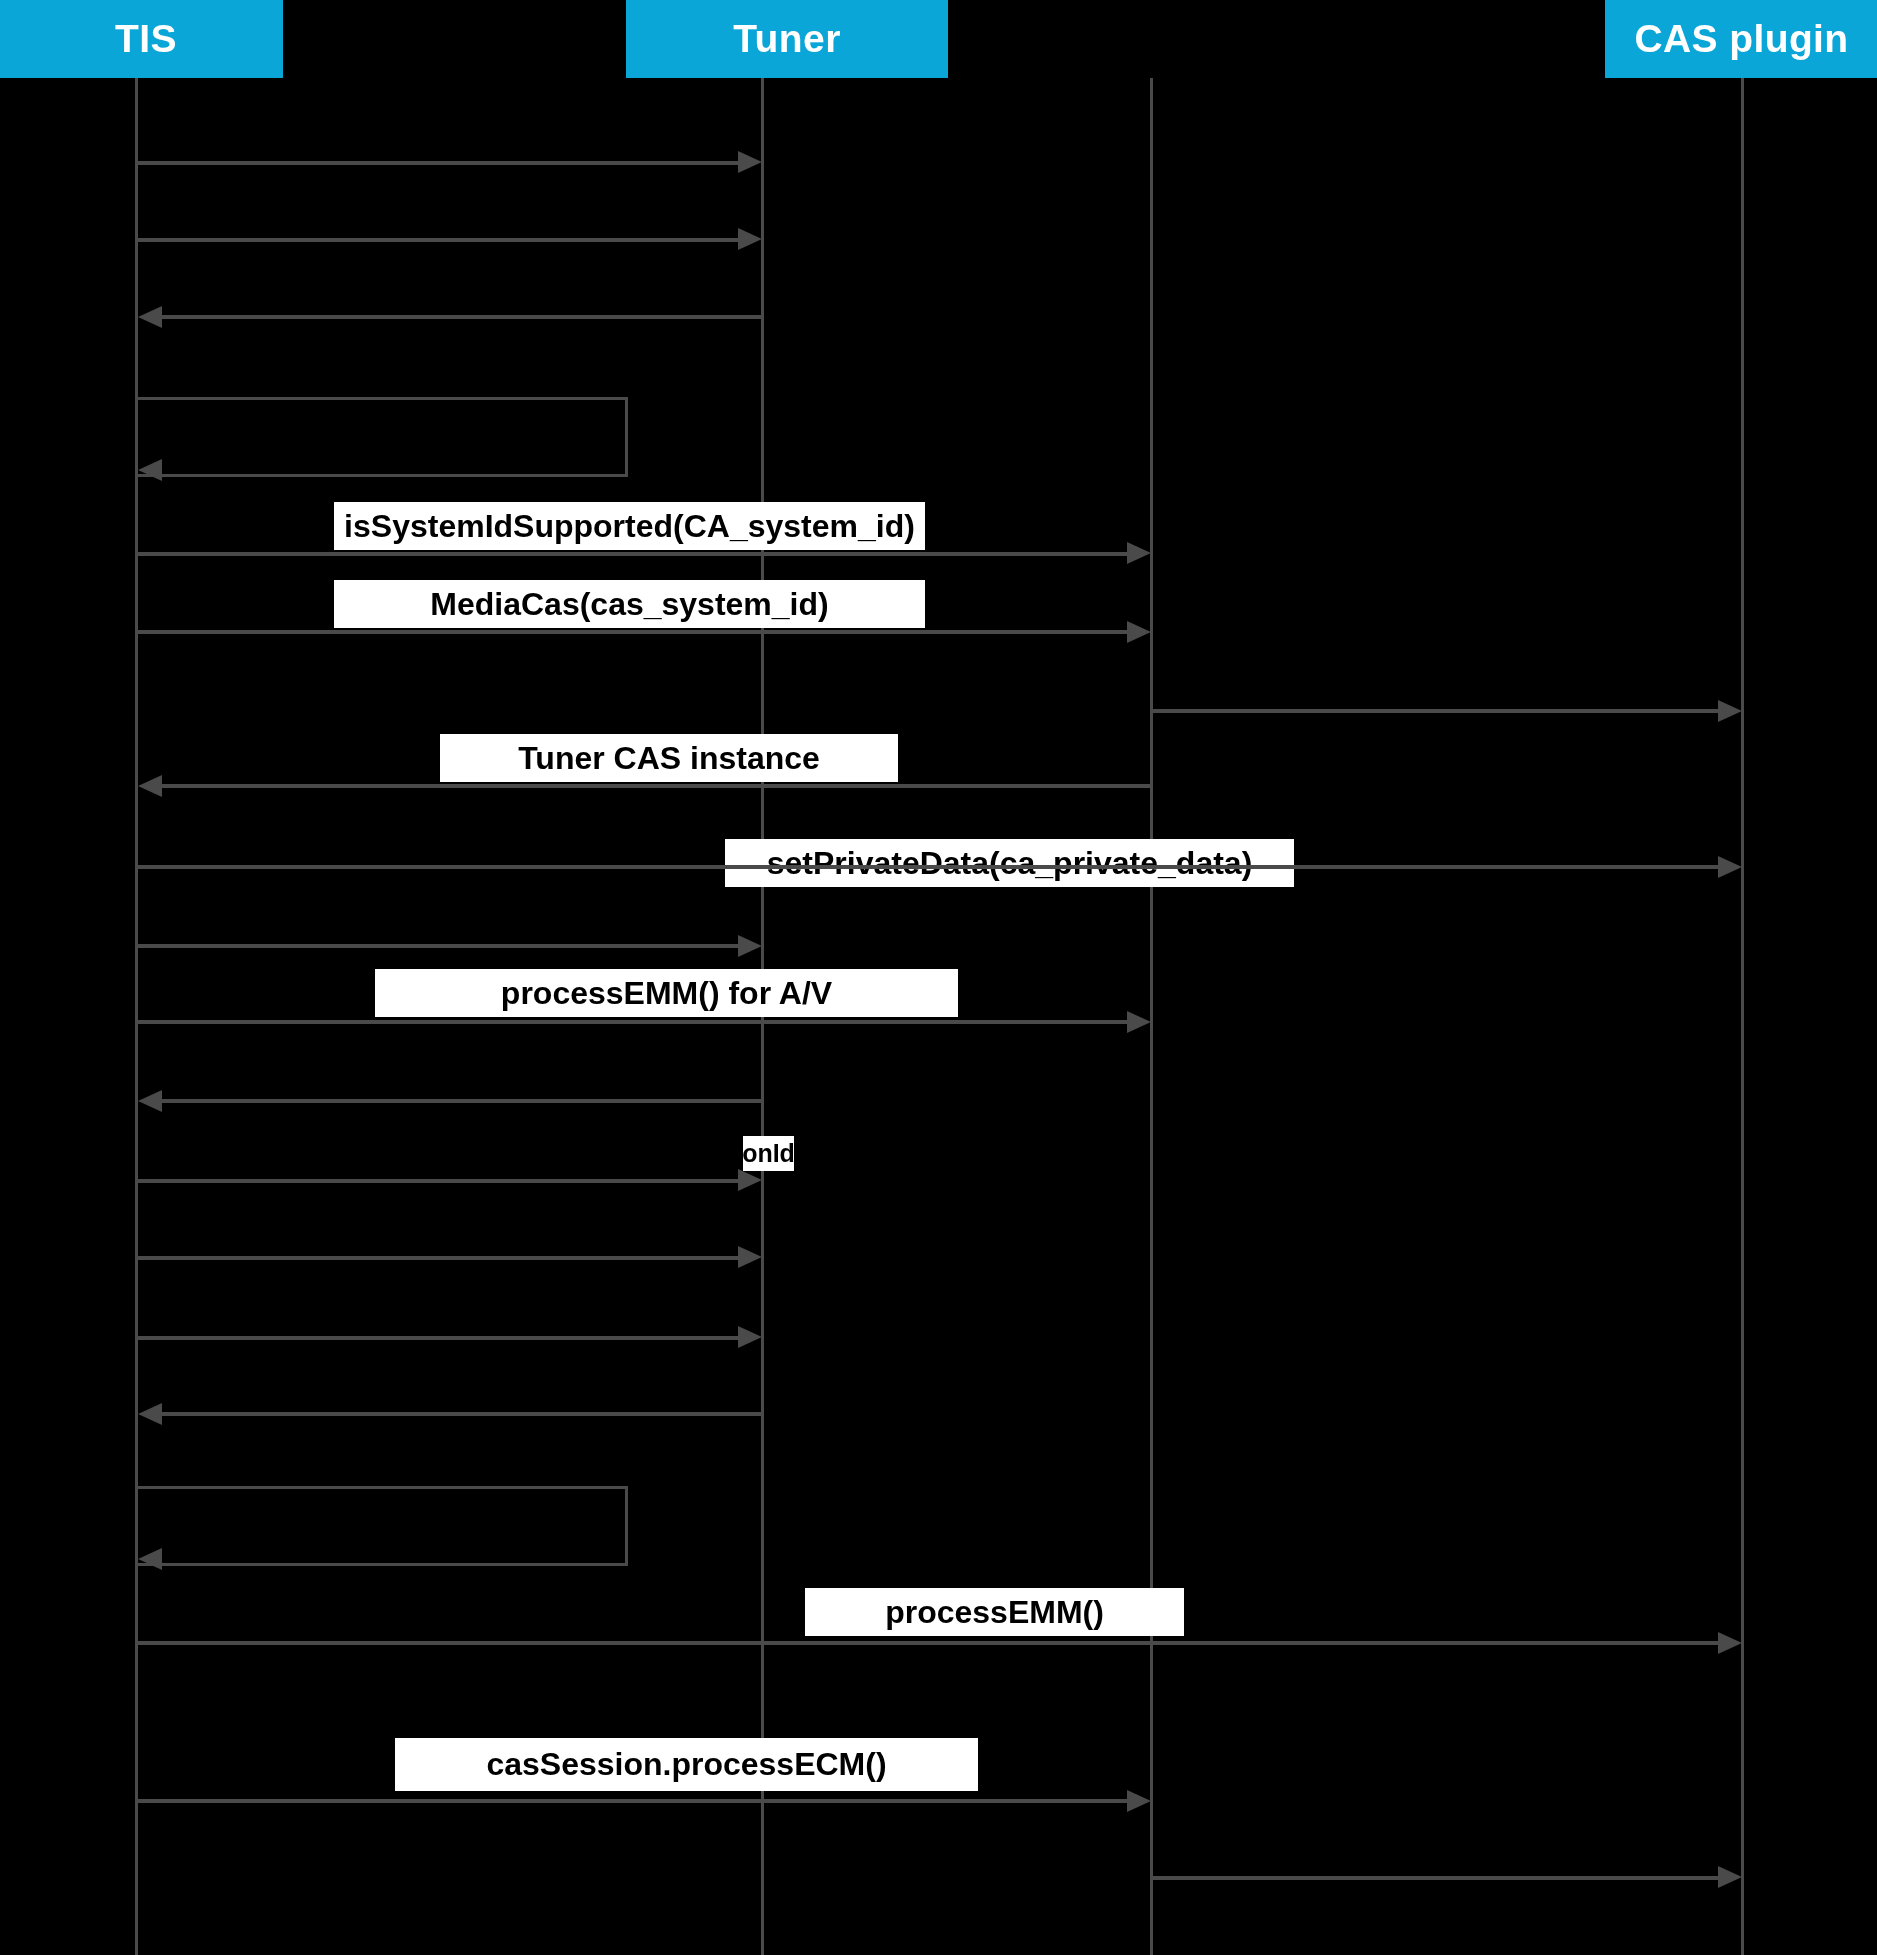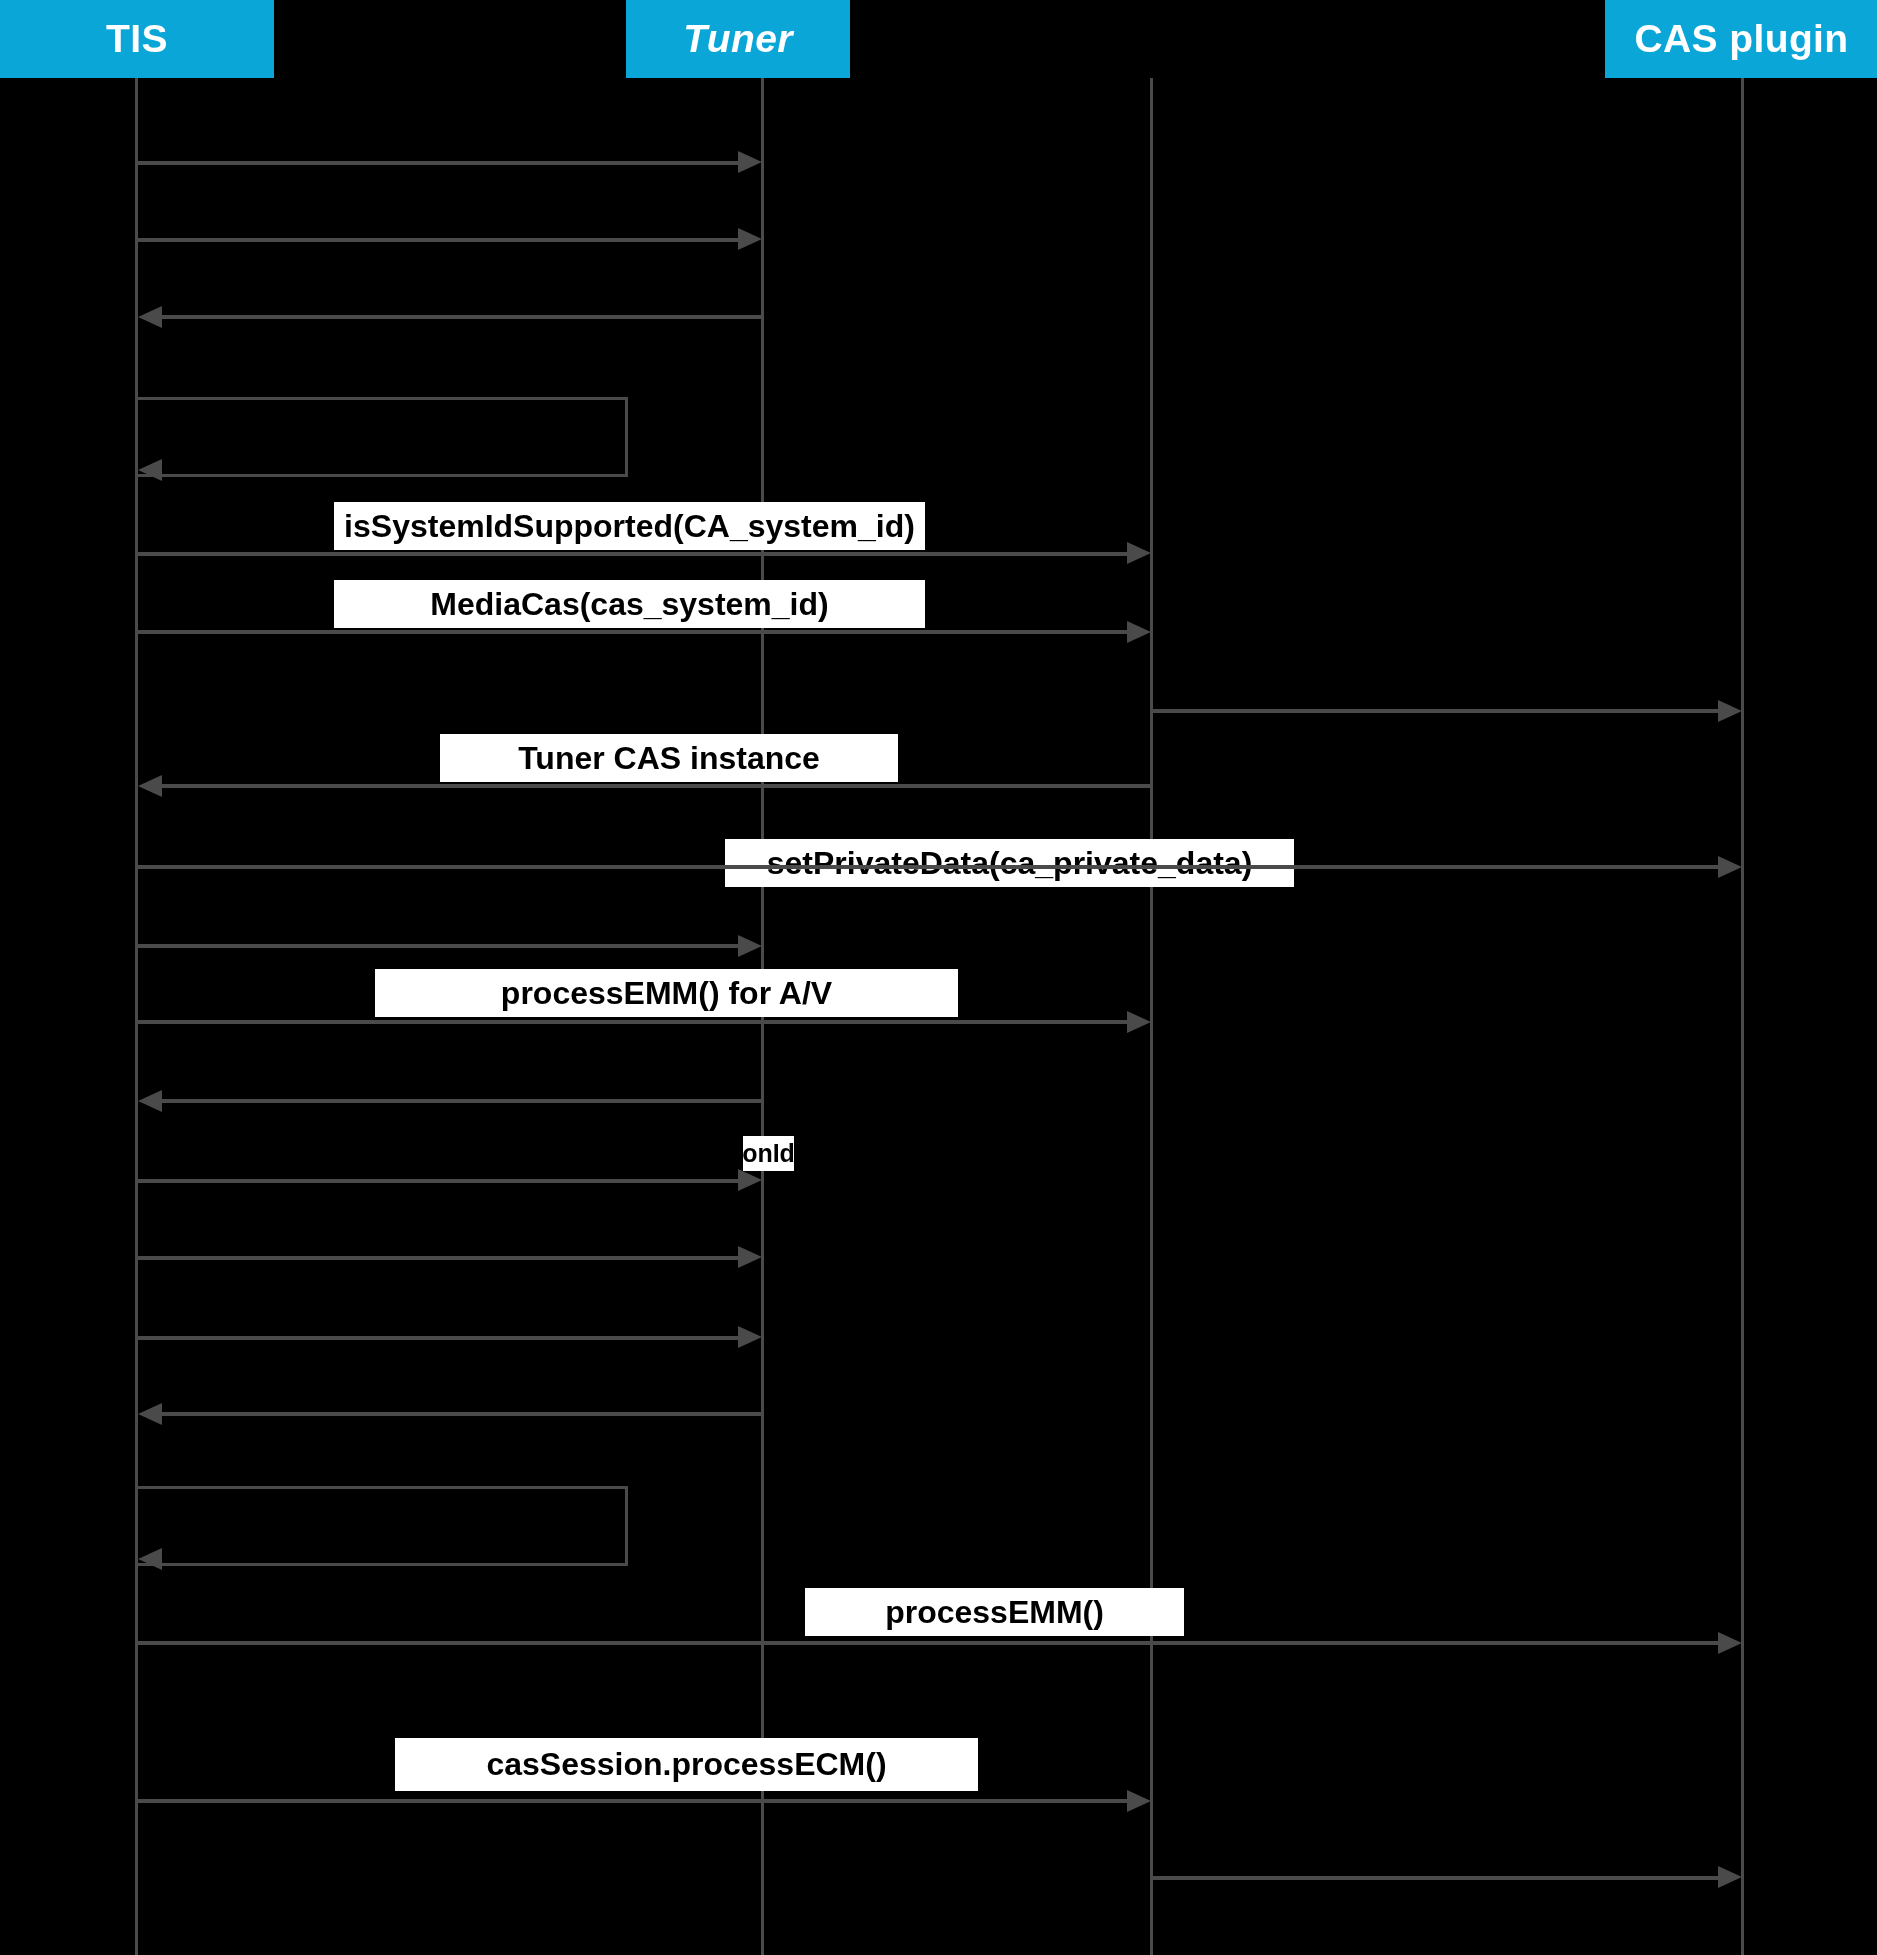--- a/index.html
+++ b/index.html
@@ -27,22 +27,22 @@
   .msg-label{position:absolute;background:var(--label-bg);color:var(--label-fg);
              display:flex;align-items:center;justify-content:center;
              font-size:32px;font-weight:700;white-space:nowrap;overflow:hidden;}
   .msg-label.small{font-size:25px;}
 </style>
 </head>
 <body>
 
 <div class="stage">
 
-  <div class="actor top" style="left:0;width:274px;">TIS</div>
-  <div class="actor top" style="left:626px;width:224px;font-style:italic;">Tuner</div>
+  <div class="actor top" style="left:0;width:274px;padding-left:9px;">TIS</div>
+  <div class="actor top" style="left:626px;width:322px;">Tuner</div>
   <div class="actor top" style="left:1605px;width:273px;">CAS plugin</div>
 
   <div class="lifeline" style="left:135px;"></div>
   <div class="lifeline" style="left:761px;"></div>
   <div class="lifeline" style="left:1150px;"></div>
   <div class="lifeline" style="left:1741px;"></div>
 
   <div class="msg-line" style="left:138px;top:161px;width:602px;"></div>
   <div class="head right" style="left:738px;top:151px;"></div>
 

